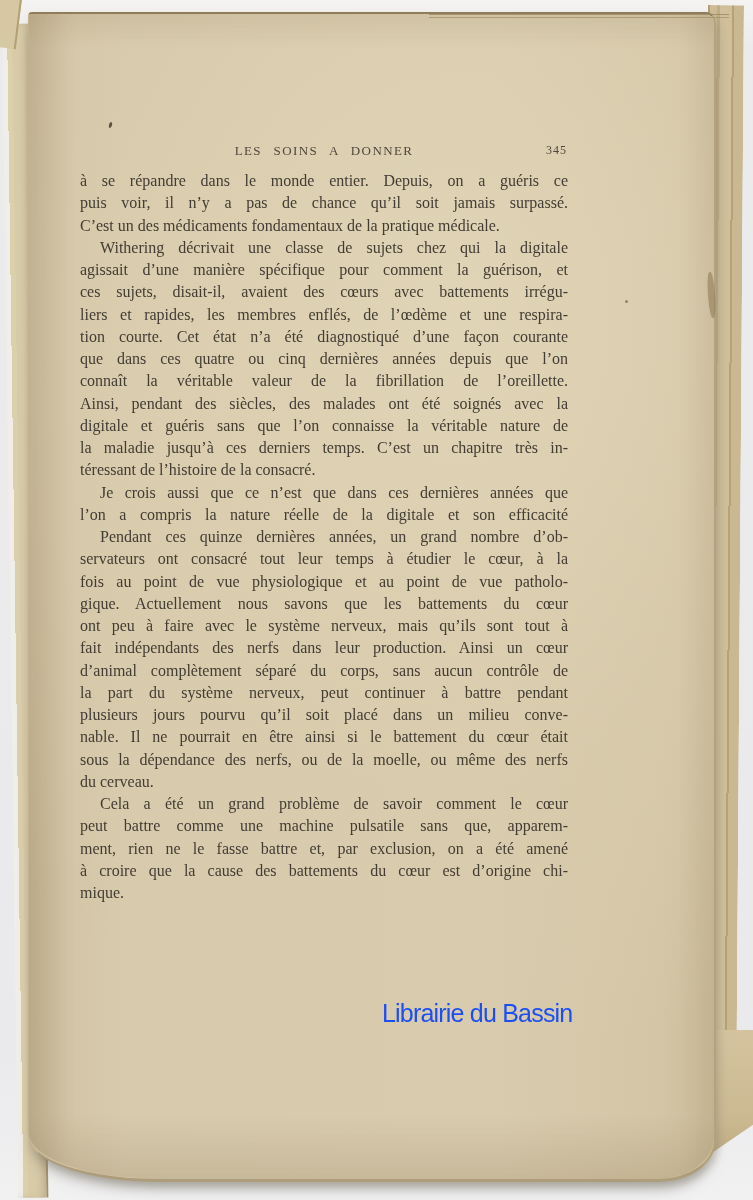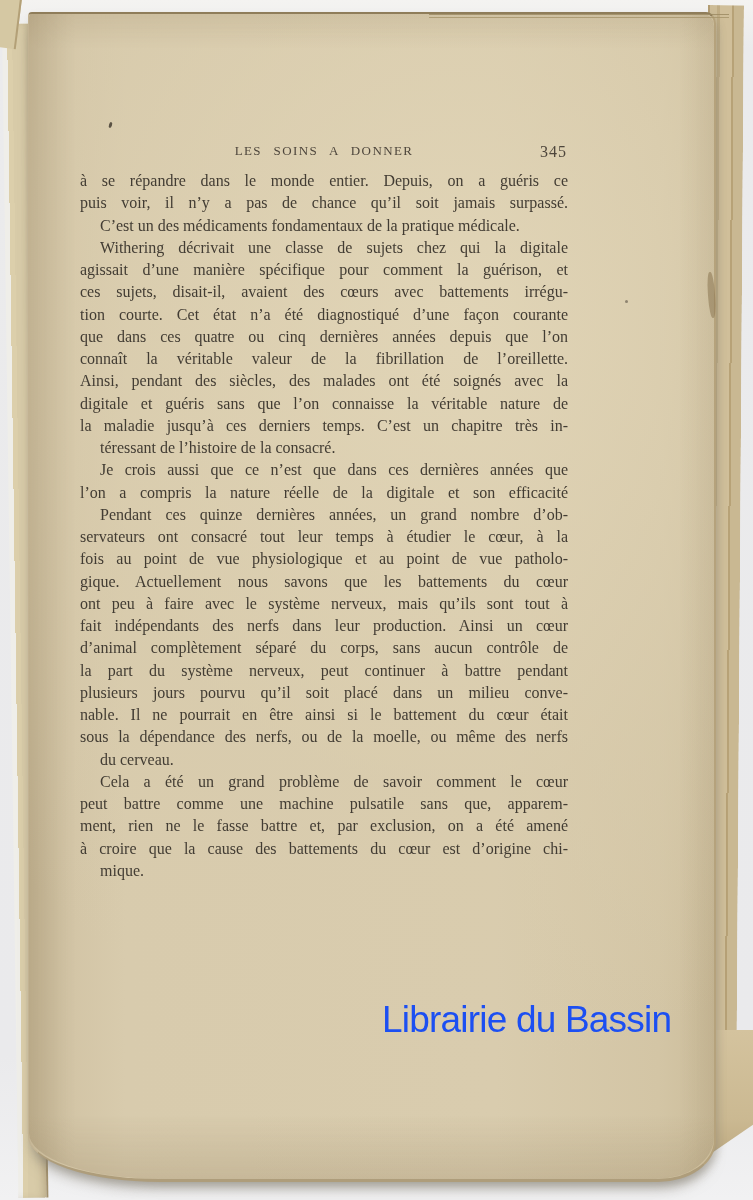--- a/index.html
+++ b/index.html
@@ -84,34 +84,34 @@
   }
   .header-row{
     position:relative; height:16px;
     font-size:13px; letter-spacing:1.4px; color:#4e463c;
   }
   .running-title{
     position:absolute; left:0; right:0; text-align:center;
     word-spacing:7px; white-space:nowrap;
   }
   .page-number{
-    position:absolute; right:1px; top:0; font-size:16px; letter-spacing:1px;
+    position:absolute; right:1px; top:0; font-size:12px; letter-spacing:1px;
   }
   .body-text{ margin-top:11px; font-size:16px; line-height:22.25px; }
   .line{
     text-align:justify; text-align-last:justify; text-justify:inter-word;
     white-space:normal; height:22.25px; overflow:visible;
   }
-  .line.last{ text-align-last:left;margin-left:20px; }
+  .line.last{ text-align-last:left; }
   .line.indent{ text-indent:20px; }
 
   .watermark{
     position:absolute; left:353px; top:985px;
     font-family:"Liberation Sans","DejaVu Sans",sans-serif;
-    font-size:37px; letter-spacing:-0.8px; white-space:nowrap;
+    font-size:25px; letter-spacing:-0.8px; white-space:nowrap;
     color:#1c4ff2;
   }
 </style>
 </head>
 <body>
 
 <div class="photo">
   <div class="left-pages-edge"></div>
   <div class="top-left-page-corner"></div>
   <div class="right-pages-edge"></div>
@@ -131,20 +131,21 @@
       <div class="body-text">
           <div class="para">
             <div class="line">à se répandre dans le monde entier. Depuis, on a guéris ce</div>
             <div class="line">puis voir, il n’y a pas de chance qu’il soit jamais surpassé.</div>
             <div class="line last">C’est un des médicaments fondamentaux de la pratique médicale.</div>
           </div>
           <div class="para">
             <div class="line indent">Withering décrivait une classe de sujets chez qui la digitale</div>
             <div class="line">agissait d’une manière spécifique pour comment la guérison, et</div>
             <div class="line">ces sujets, disait-il, avaient des cœurs avec battements irrégu-</div>
+            <div class="line">liers et rapides, les membres enflés, de l’œdème et une respira-</div>
             <div class="line">tion courte. Cet état n’a été diagnostiqué d’une façon courante</div>
             <div class="line">que dans ces quatre ou cinq dernières années depuis que l’on</div>
             <div class="line">connaît la véritable valeur de la fibrillation de l’oreillette.</div>
             <div class="line">Ainsi, pendant des siècles, des malades ont été soignés avec la</div>
             <div class="line">digitale et guéris sans que l’on connaisse la véritable nature de</div>
             <div class="line">la maladie jusqu’à ces derniers temps. C’est un chapitre très in-</div>
             <div class="line last">téressant de l’histoire de la consacré.</div>
           </div>
           <div class="para">
             <div class="line indent">Je crois aussi que ce n’est que dans ces dernières années que</div>

